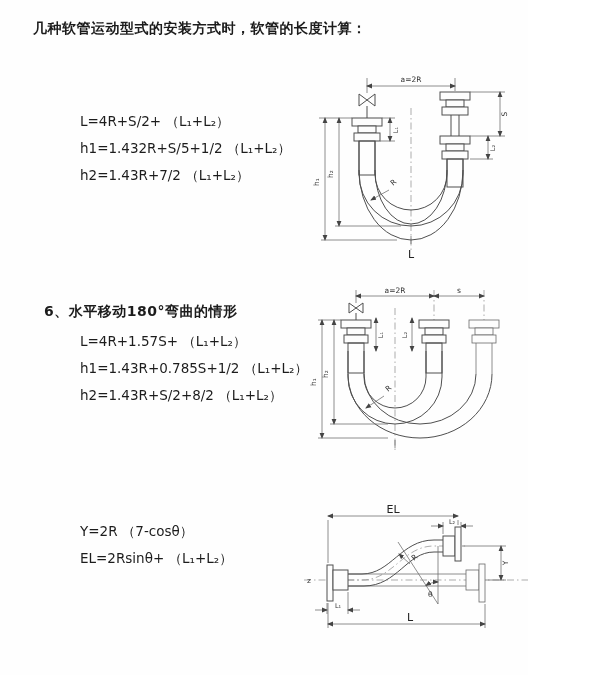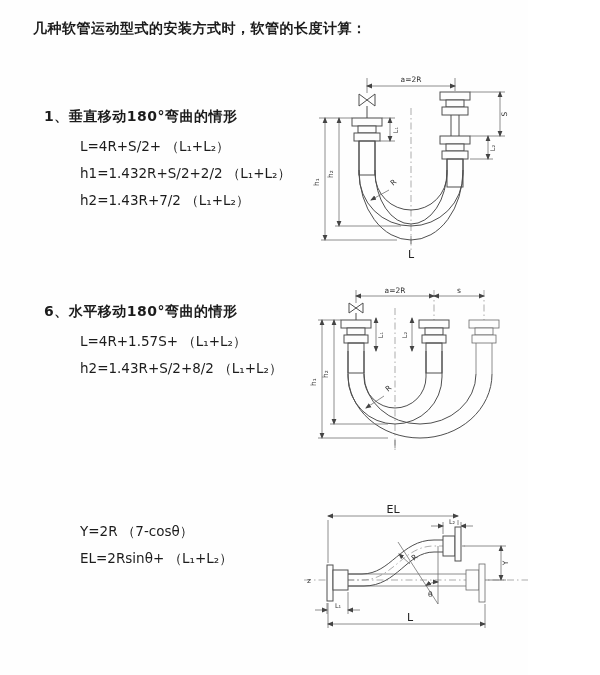--- a/index.html
+++ b/index.html
@@ -29,29 +29,29 @@
   .ghost { fill:#fdfdfd; stroke:#6a6a6a; stroke-width:0.8; }
 </style>
 </head>
 <body>
 
 <div class="page">
 
   <div class="title">几种软管运动型式的安装方式时，软管的长度计算：</div>
 
   <div class="section" style="top:108px">
-    <div class="heading">1、垂直移动180°弯曲的情形</div>
     <div class="formula">L=4R+S/2+ （L₁+L₂）</div>
-    <div class="formula">h1=1.432R+S/2+2/2 （L₁+L₂）</div>
+    <div class="formula">h1=1.432R+S/5+1/2 （L₁+L₂）</div>
     <div class="formula">h2=1.43R+7/2 （L₁+L₂）</div>
   </div>
 
   <div class="section" style="top:303px">
     <div class="heading">6、水平移动180°弯曲的情形</div>
     <div class="formula">L=4R+1.57S+ （L₁+L₂）</div>
+    <div class="formula">h1=1.43R+0.785S+1/2 （L₁+L₂）</div>
     <div class="formula">h2=1.43R+S/2+8/2 （L₁+L₂）</div>
   </div>
 
   <div class="section" style="top:518px">
     <div class="formula">Y=2R （7-cosθ）</div>
     <div class="formula">EL=2Rsinθ+ （L₁+L₂）</div>
   </div>
 
   <svg class="diagram" style="left:305px;top:70px" width="285" height="195" viewBox="0 0 285 195">
     <defs>

